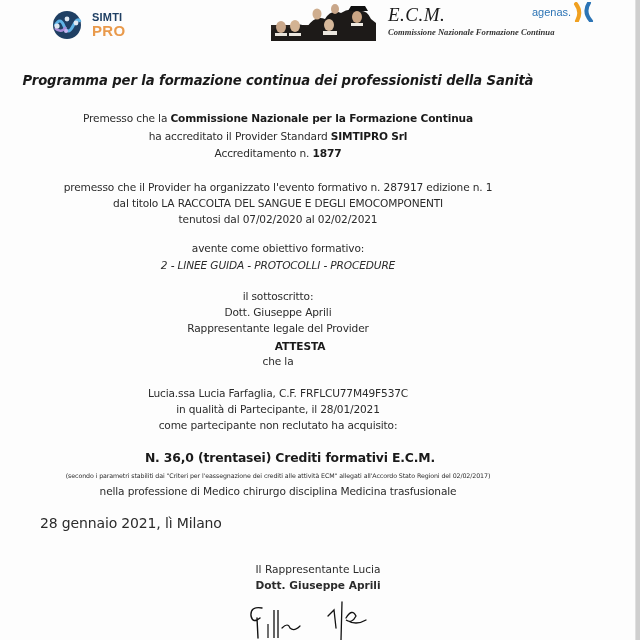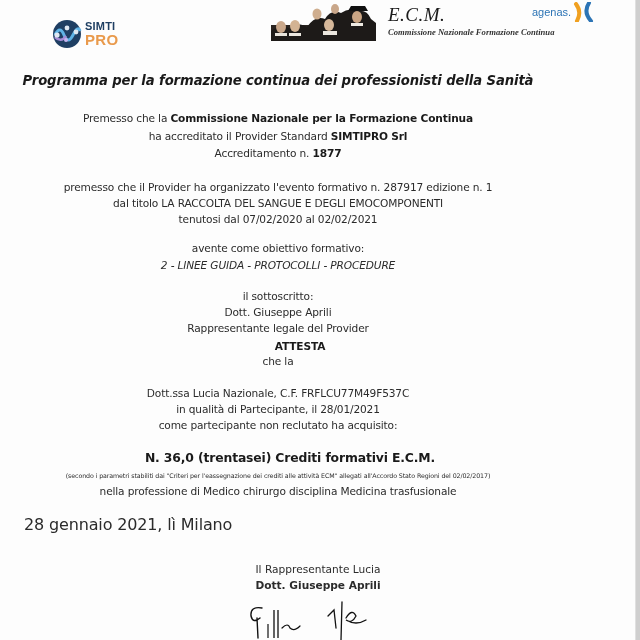--- a/index.html
+++ b/index.html
@@ -26,25 +26,25 @@
       position: absolute;
       right: 0; top: 0;
       width: 4px;
       height: 640px;
       background: #cfcfcf;
       border-left: 1px solid #e0e0e0;
     }
     
     .logo-simti {
       position: absolute;
-      left: 52px; top: 18px;
+      left: 52px; top: 9px;
       height: 32px;
       display: flex;
       align-items: center;
-      gap: 3px;
+      gap: 10px;
     }
     .simti-mark {
       width: 30px; height: 30px;
     }
     .simti-text {
       display: flex;
       flex-direction: column;
       line-height: 1;
       font-family: "Liberation Sans", sans-serif;
       font-weight: bold;
@@ -115,22 +115,22 @@
       font-weight: bold;
       color: #1a1a1a;
       margin-left: 12px;
     }
     .tiny {
       font-size: 6.3px;
       letter-spacing: -0.1px;
     }
     .left-line {
       position: absolute;
-      left: 24px;
-      font-size: 16px;
+      left: 40px;
+      font-size: 14px;
       color: #2b2b2b;
       white-space: nowrap;
       letter-spacing: -0.15px;
     }
     .sign-block {
       position: absolute;
       left: 220px;
       width: 196px;
       text-align: center;
       font-size: 10.6px;
@@ -208,21 +208,21 @@
 
   <div class="line" style="top:242px;">avente come obiettivo formativo:</div>
   <div class="line it" style="top:259px;">2 - LINEE GUIDA - PROTOCOLLI - PROCEDURE</div>
 
   <div class="line" style="top:290px;">il sottoscritto:</div>
   <div class="line" style="top:306px;">Dott. Giuseppe Aprili</div>
   <div class="line" style="top:322px;">Rappresentante legale del Provider</div>
   <div class="line b" style="top:340px;padding-left:22px;">ATTESTA</div>
   <div class="line" style="top:355px;">che la</div>
 
-  <div class="line" style="top:387px;">Dott.ssa Lucia Nazionale, C.F. FRFLCU77M49F537C</div>
+  <div class="line" style="top:387px;">Lucia.ssa Lucia Farfaglia, C.F. FRFLCU77M49F537C</div>
   <div class="line" style="top:403px;">in qualità di Partecipante, il 28/01/2021</div>
   <div class="line" style="top:419px;">come partecipante non reclutato ha acquisito:</div>
 
   <div class="line credits" style="top:450px;">N. 36,0 (trentasei) Crediti formativi E.C.M.</div>
   <div class="line tiny" style="top:472px;">(secondo i parametri stabiliti dai "Criteri per l'eassegnazione dei crediti alle attività ECM" allegati all'Accordo Stato Regioni del 02/02/2017)</div>
   <div class="line" style="top:485px;">nella professione di Medico chirurgo disciplina Medicina trasfusionale</div>
 
   <div class="left-line" style="top:515px;">28 gennaio 2021, lì Milano</div>
 
   <div class="sign-block" style="top:563px;">Il Rappresentante Lucia</div>

